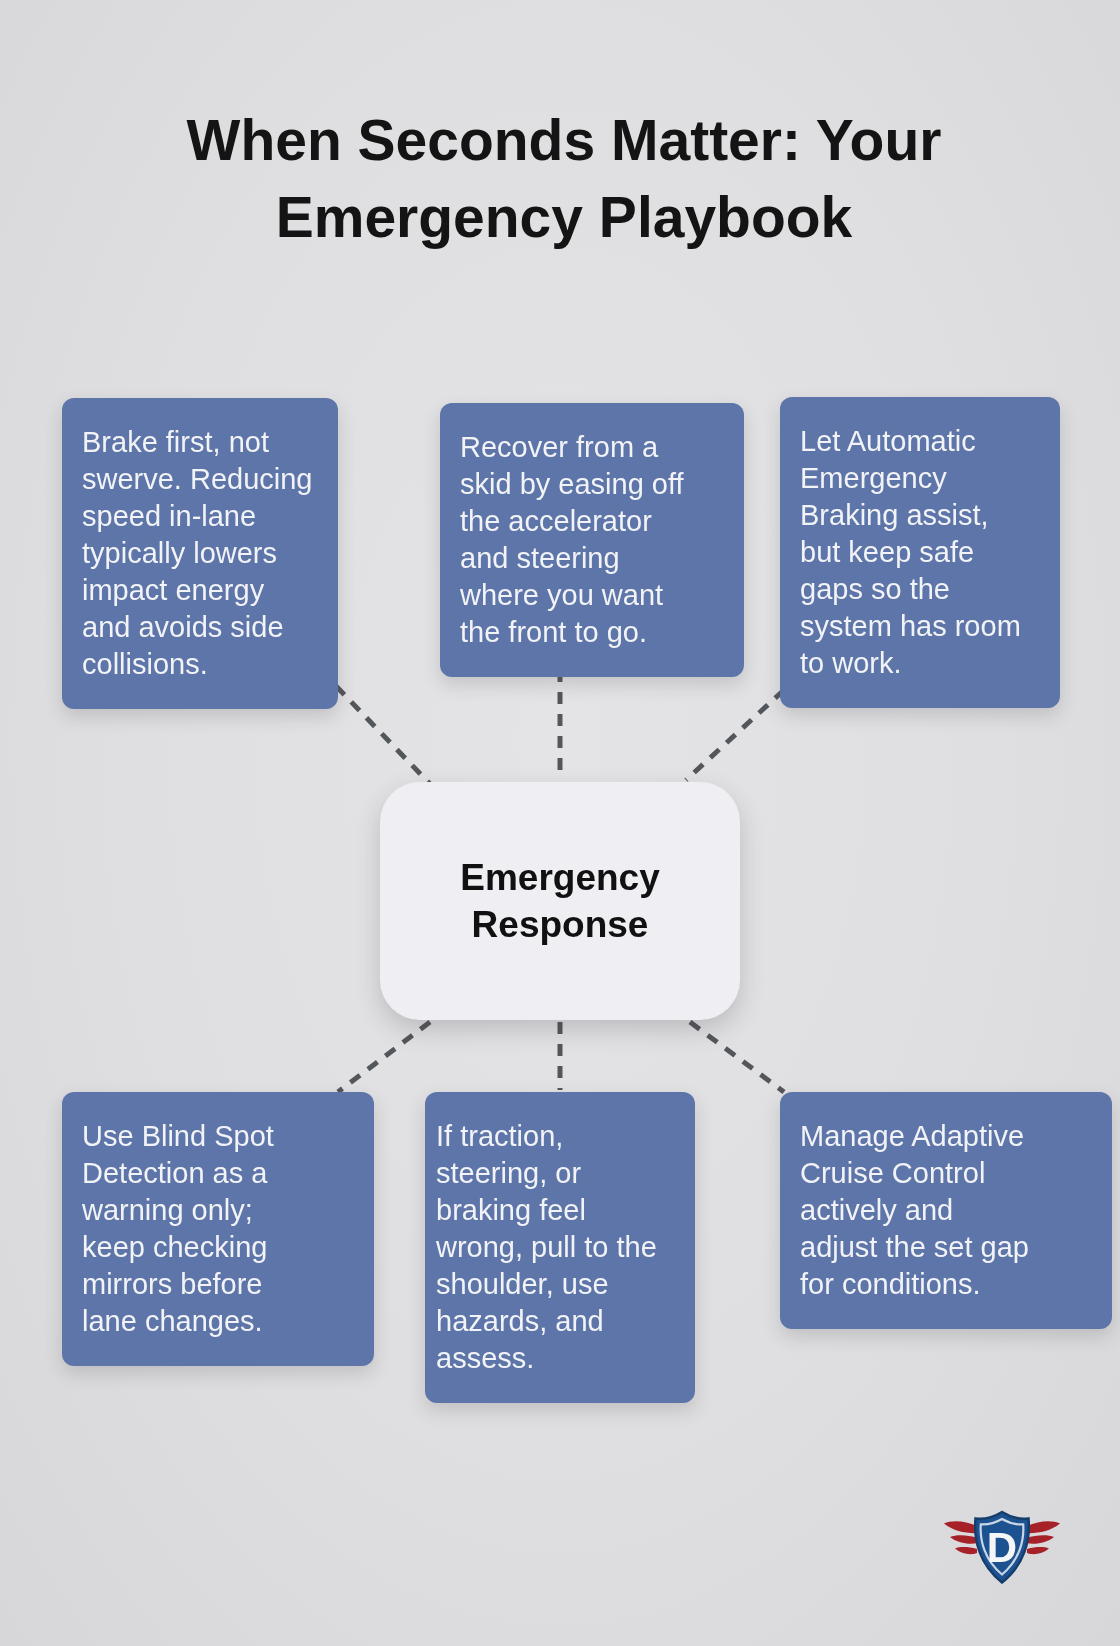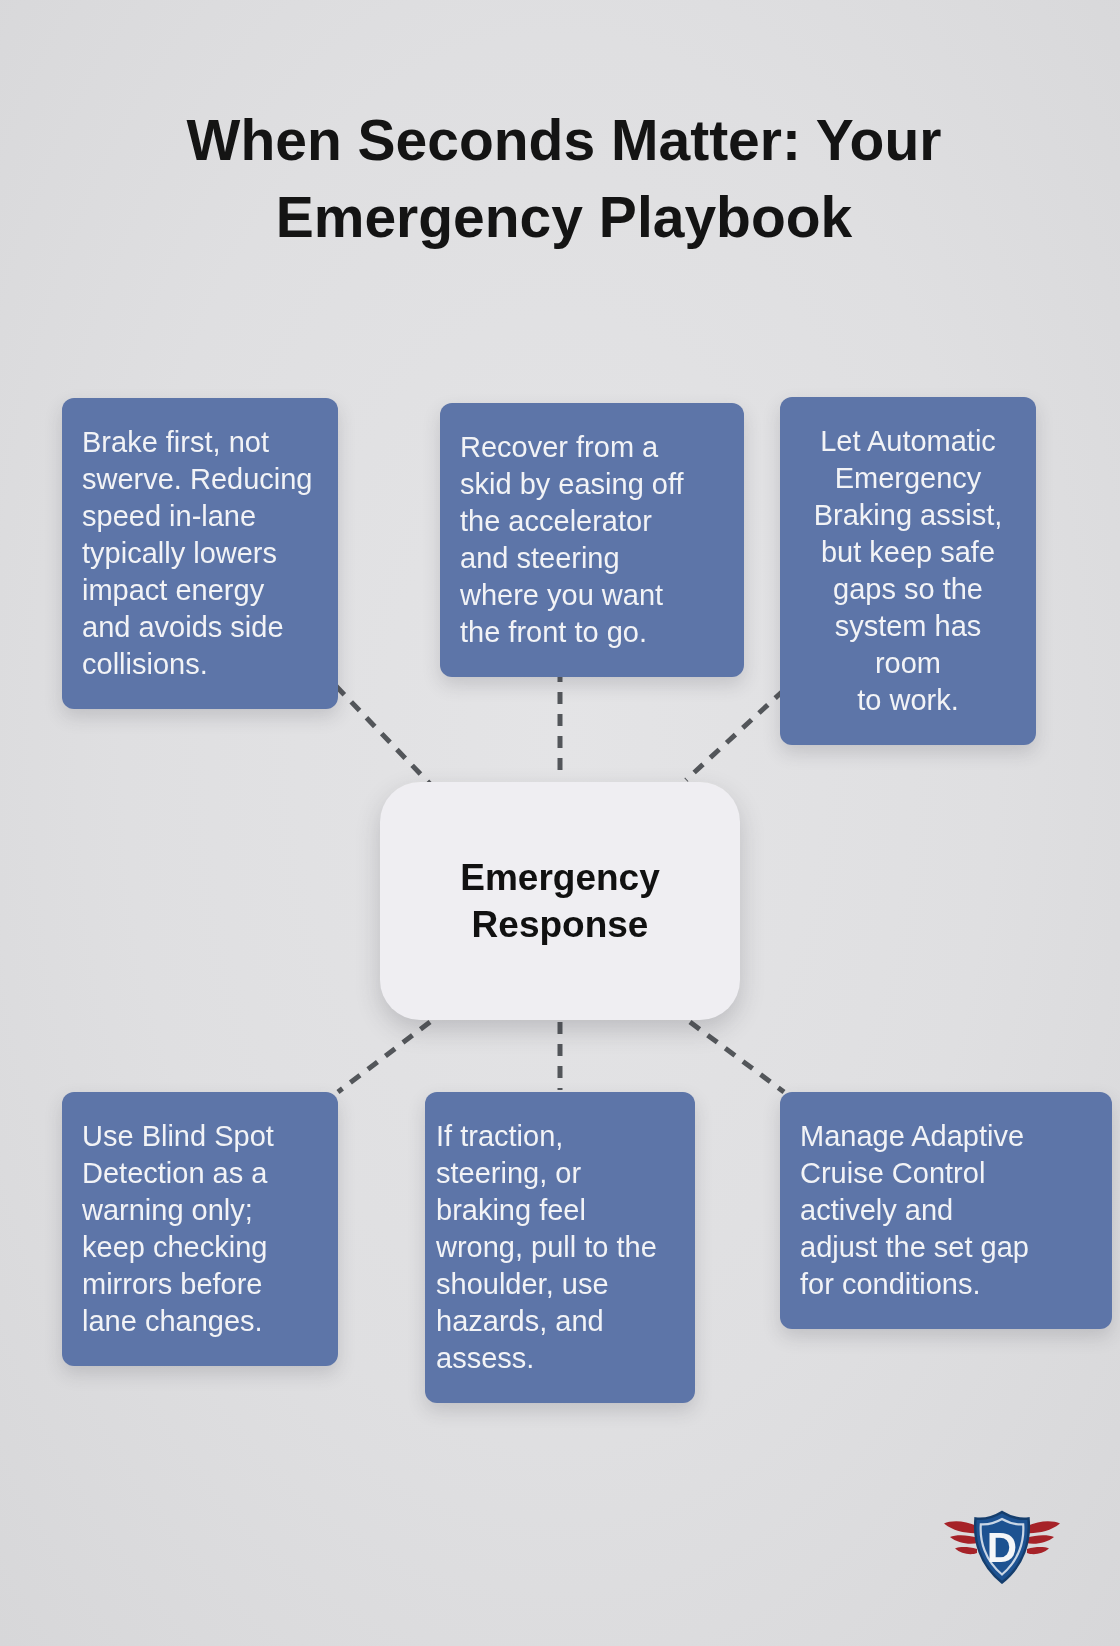--- a/index.html
+++ b/index.html
@@ -36,22 +36,22 @@
     border-radius: 12px;
     padding: 26px 20px;
     color: #f2f3f6;
     font-size: 29px;
     line-height: 37px;
     white-space: pre-line;
     box-shadow: 0 8px 18px rgba(60,60,70,0.18);
   }
   .node-top-left    { left: 62px;  top: 398px;  width: 276px; }
   .node-top-middle  { left: 420px; top: 403px;  width: 304px; margin-left: 20px; }
-  .node-top-right   { left: 780px; top: 397px;  width: 256px; text-align: center; }
-  .node-bottom-left   { left: 62px;  top: 1092px; width: 276px; }
+  .node-top-right   { left: 780px; top: 397px;  width: 280px; }
+  .node-bottom-left   { left: 62px;  top: 1092px; width: 312px; }
   .node-bottom-middle { left: 425px; top: 1092px; width: 270px; padding-left: 11px; }
   .node-bottom-right  { left: 780px; top: 1092px; width: 332px; }
   .center-node {
     position: absolute;
     left: 380px;
     top: 782px;
     width: 360px;
     height: 238px;
     background: #efeef2;
     border-radius: 40px;

